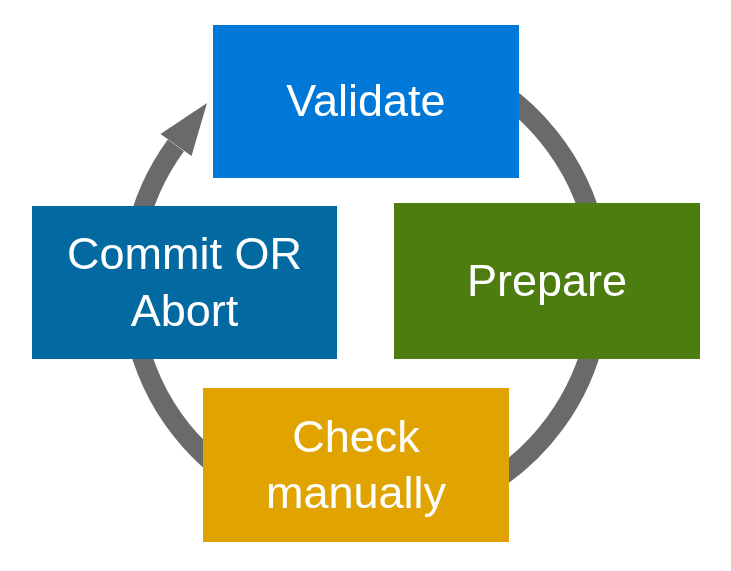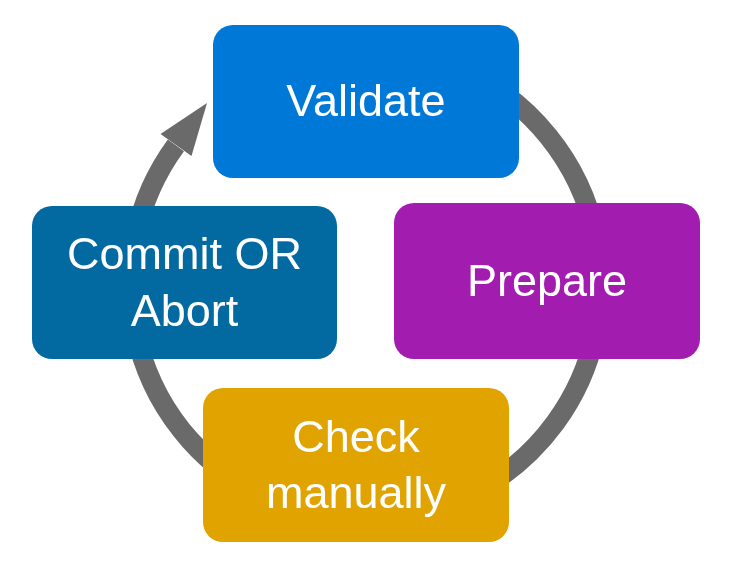--- a/index.html
+++ b/index.html
@@ -26,21 +26,20 @@
     position: absolute;
     display: flex;
     align-items: center;
     justify-content: center;
     text-align: center;
     color: #ffffff;
     font-size: 45px;
     line-height: 1.25;
     font-weight: 400;
     white-space: pre-line;
-    border-radius: 20px;
   }
   .step-validate { left: 213px; top: 25px;  width: 306px; height: 153px; background: #0078D7; }
   .step-prepare  { left: 394px; top: 203px; width: 306px; height: 156px; background: #00B294; }
   .step-check    { left: 203px; top: 388px; width: 306px; height: 154px; background: #E0A300; }
   .step-commit   { left: 32px;  top: 206px; width: 305px; height: 153px; background: #5C2E91; }
 </style>
 </head>
 <body>
 
 <div class="canvas">
@@ -49,21 +48,21 @@
 
     <path d="M 366 49 A 235 235 0 1 1 175.9 145.3" fill="none" stroke="#6A6A6A" stroke-width="20" stroke-linecap="butt" style="stroke: rgb(106, 106, 106);"></path>
 
     <polygon points="207,103 191.5,156 160.5,134" fill="#6A6A6A" style="fill: rgb(106, 106, 106);"></polygon>
   </svg>
 
   <div class="step-box step-validate" style="background-color: rgb(0, 120, 215);">
     <span>Validate</span>
   </div>
 
-  <div class="step-box step-prepare" style="background-color: #a21caf;">
+  <div class="step-box step-prepare" style="background-color: #4d7c0f;">
     <span>Prepare</span>
   </div>
 
   <div class="step-box step-check" style="background-color: rgb(224, 163, 0);">
     <span>Check
 manually</span>
   </div>
 
   <div class="step-box step-commit" style="background-color: #0369a1;">
     <span>Commit OR

